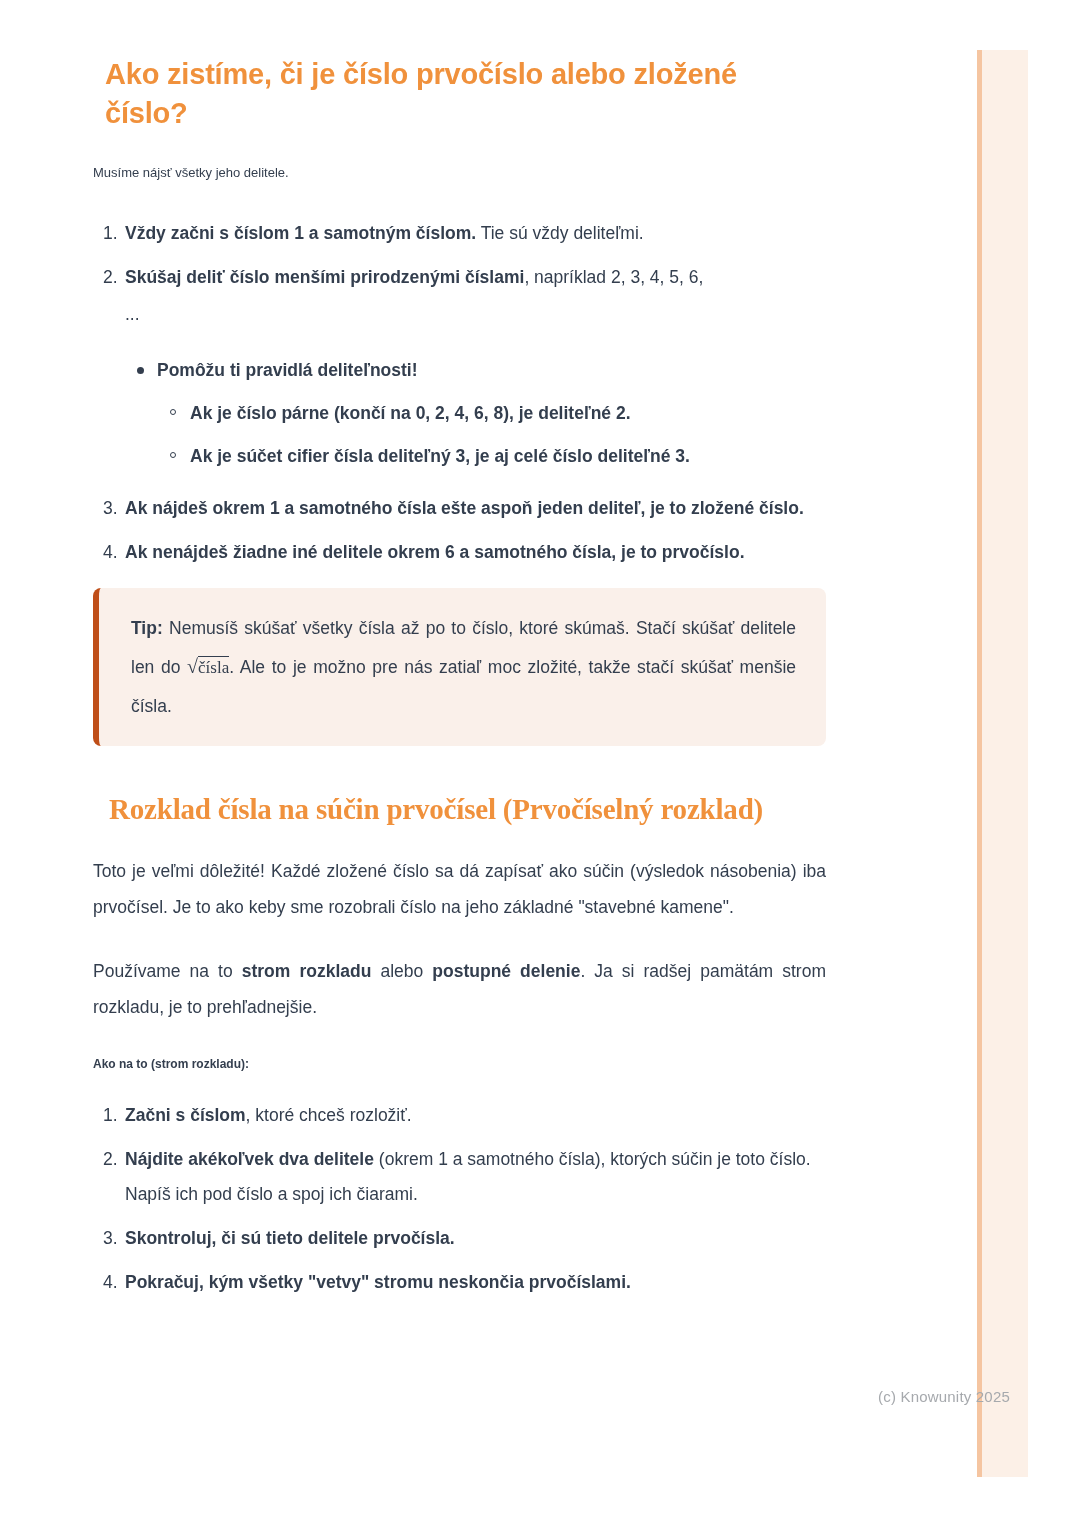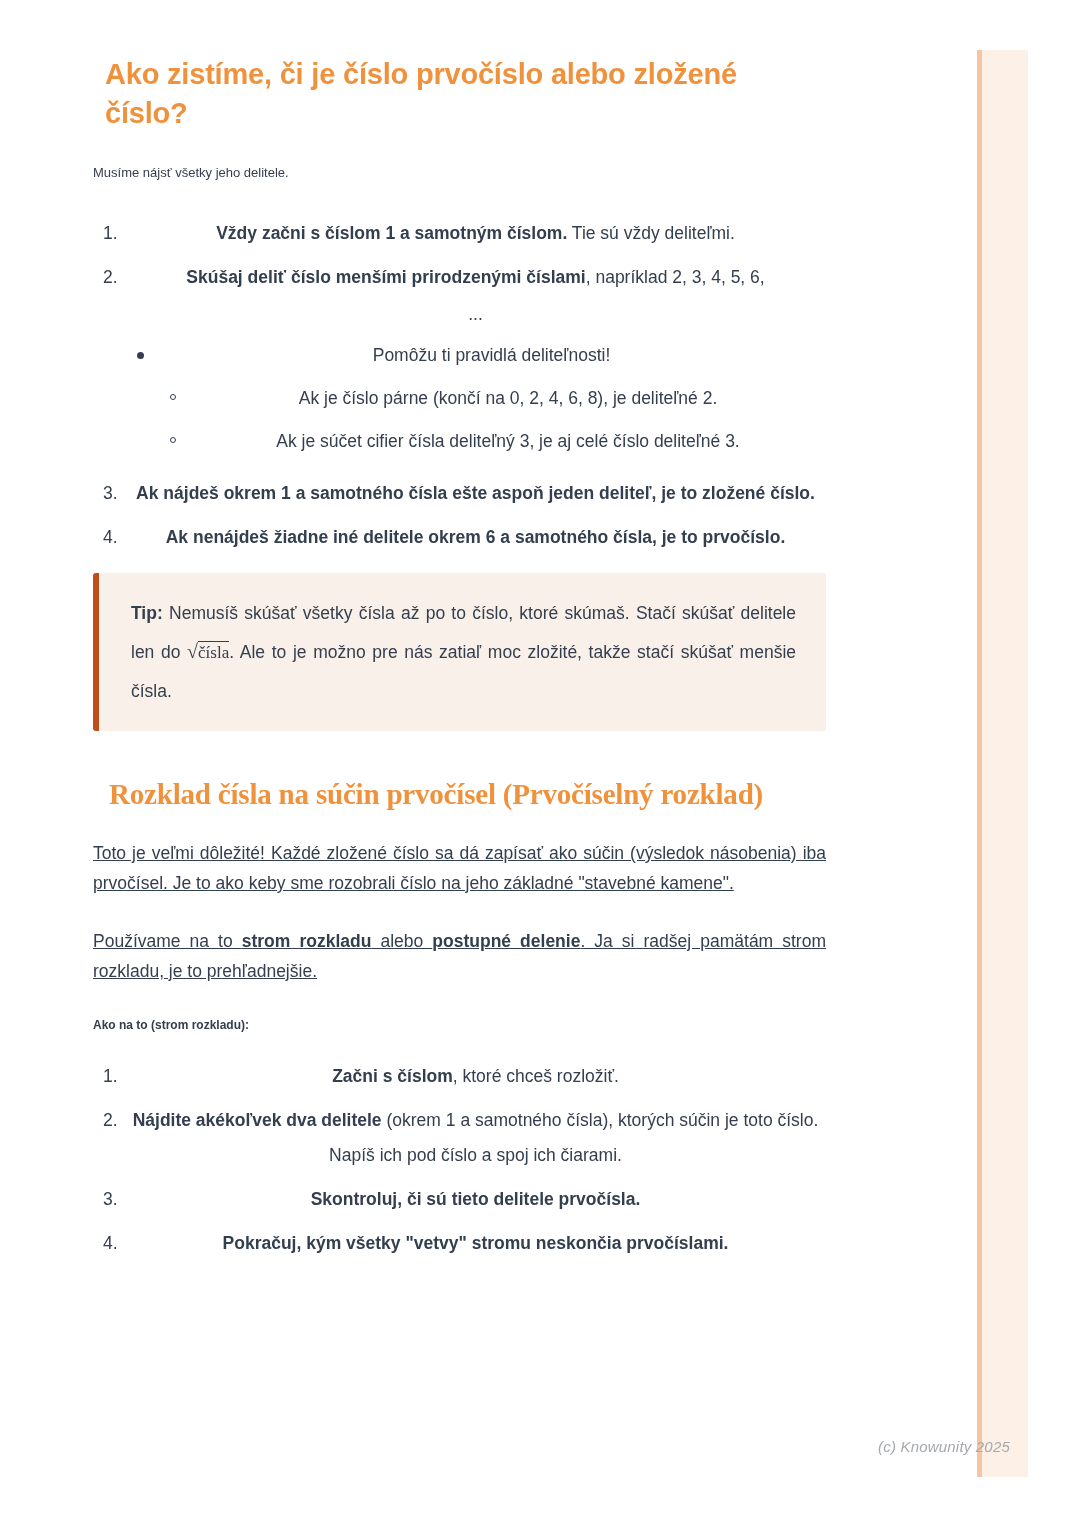--- a/index.html
+++ b/index.html
@@ -13,67 +13,66 @@
   }
 
   
   .side-stripe {
     position:absolute; top:50px; left:977px; width:51px; height:1427px;
     background:#fcf0e7; border-left:5px solid #f5c5a1; z-index:0;
   }
 
   
   .watermark {
-    position:absolute; top:1438px; right:70px; z-index:3;
-    font-size:15px; color:#a6a9ad; letter-spacing:0.2px;font-style:italic;
+    position:absolute; top:1388px; right:70px; z-index:3;
+    font-size:15px; color:#a6a9ad; letter-spacing:0.2px;
   }
 
   .content { position:absolute; top:0; left:93px; width:733px; z-index:1; }
 
   h1.sec-title {
     color:#f0913c; font-size:29px; line-height:39px; font-weight:700;
     letter-spacing:-0.2px;
   }
   .h1-first { margin:55px 12px 27px; }
   .h2-second { margin:44px 16px 24px;font-family:Liberation Serif, serif; }
 
   .intro { font-size:13px; line-height:26px; margin:0 0 30px; }
 
   .para {
-    font-size:17.5px; line-height:30px; text-align:justify;
+    font-size:17.5px; line-height:36px; text-align:justify;
     margin:16px 0 28px;
-    text-decoration:underline;
   }
   .para:last-of-type { margin-bottom:0; }
 
   .subhead { font-size:12px; font-weight:700; margin:32px 0 27px; }
 
   .olist { margin:0 0 0 0; }
   .oitem { display:flex; font-size:17.5px; line-height:35px; margin-bottom:9px; }
   .oitem .num { flex:0 0 32px; padding-left:10px; }
-  .oitem .itext { flex:1;text-align:center; }
+  .oitem .itext { flex:1; }
   .b { font-weight:700; }
 
   .cont-line { line-height:35px; margin-top:2px; }
 
-  .sub-ul { margin-top:6px; }
+  .sub-ul { margin-top:21px;font-weight:bold; }
   .bullet-item { display:flex; margin-bottom:8px; line-height:35px; }
   .bullet-item .marker { flex:0 0 32px; padding-left:12px; display:flex; }
   .dot { width:7px; height:7px; border-radius:50%; background:#333e4e; margin-top:14px; }
   .bullet-item .btext { flex:1; }
 
   .sub-ol { margin-top:8px; }
   .circle-item { display:flex; margin-bottom:8px; line-height:35px; }
   .circle-item .marker { flex:0 0 65px; padding-left:45px; display:flex; }
   .circ { width:6px; height:6px; border-radius:50%; border:1.6px solid #333e4e; margin-top:13px; }
   .circle-item .ctext { flex:1; }
 
   .tip-box {
     margin-top:18px; background:#faf0ea;
-    border-left:6px solid #bf4e18; border-radius:3px;
+    border-left:6px solid #bf4e18; border-radius:8px;
     padding:21px 30px 21px 32px;
     font-size:17.5px; line-height:38px; text-align:justify;
   }
   .sqrt { font-family:"Liberation Serif", serif; white-space:nowrap; }
   .sqrt .rad { font-size:20px; }
   .sqrt .arg { font-size:17px; border-top:1.6px solid #333e4e; padding-top:1px; }
 </style>
 </head>
 <body>
 

